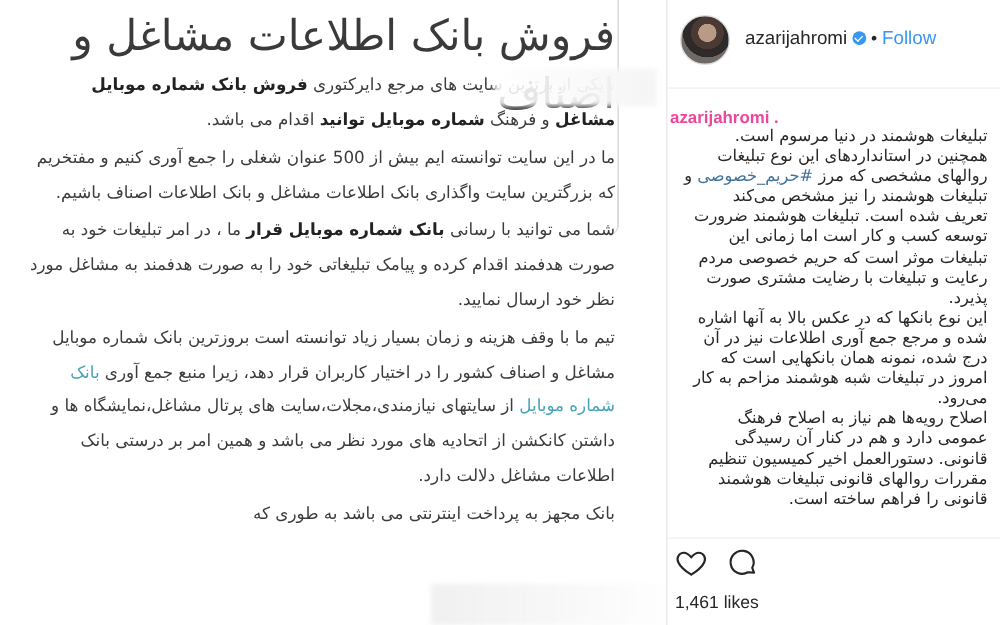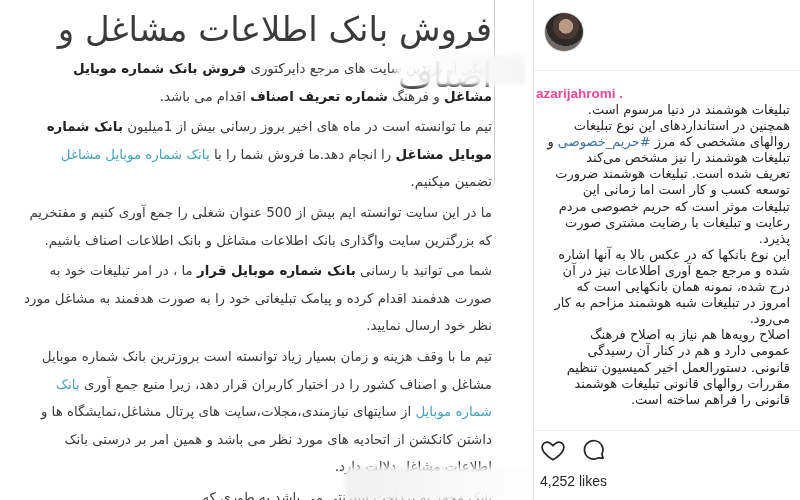--- a/index.html
+++ b/index.html
@@ -37,46 +37,48 @@
   #insta .likes { position:absolute; left:6px; top:473px; font-family:"Liberation Sans", sans-serif; font-size:14px; color:#262626; }
 </style>
 </head>
 <body>
 
 <div id="article">
   <div class="vline"></div>
   <div class="vline-curve"></div>
   <div class="title">فروش بانک اطلاعات مشاغل و اصناف</div>
   <div class="body" id="article-body">
-      <p><span>، یکی از برترین سایت های مرجع دایرکتوری </span><b>فروش بانک شماره موبایل مشاغل</b><span> و فرهنگ </span><b>شماره تعریف اصناف</b><span> اقدام می باشد.</span></p>
-      <p><span>تیم ما توانسته است در ماه های اخیر بروز رسانی بیش از 1میلیون </span><b>بانک شماره موبایل مشاغل</b><span> را انجام دهد.ما فروش شما را با </span><span class="lnk">بانک شماره موبایل مشاغل</span><span> تضمین میکنیم.</span></p>
+      <p><span>، یکی از برترین سایت های مرجع دایرکتوری </span><b>فروش بانک شماره موبایل مشاغل</b><span> و فرهنگ </span><b>شماره موبایل توانید</b><span> اقدام می باشد.</span></p>
       <p><span>ما در این سایت توانسته ایم بیش از 500 عنوان شغلی را جمع آوری کنیم و مفتخریم که بزرگترین سایت واگذاری بانک اطلاعات مشاغل و بانک اطلاعات اصناف باشیم.</span></p>
       <p><span>شما می توانید با رسانی </span><b>بانک شماره موبایل قرار</b><span> ما ، در امر تبلیغات خود به صورت هدفمند اقدام کرده و پیامک تبلیغاتی خود را به صورت هدفمند به مشاغل مورد نظر خود ارسال نمایید.</span></p>
       <p><span>تیم ما با وقف هزینه و زمان بسیار زیاد توانسته است بروزترین بانک شماره موبایل مشاغل و اصناف کشور را در اختیار کاربران قرار دهد، زیرا منبع جمع آوری </span><span class="lnk">بانک شماره موبایل</span><span> از سایتهای نیازمندی،مجلات،سایت های پرتال مشاغل،نمایشگاه ها و داشتن کانکشن از اتحادیه های مورد نظر می باشد و همین امر بر درستی بانک اطلاعات مشاغل دلالت دارد.</span></p>
       <p><span>بانک مجهز به پرداخت اینترنتی می باشد به طوری که</span></p>
     </div>
   <div class="blur1"></div>
   <div class="blur2"></div>
 </div>
 
 <div id="insta">
   <div class="header">
     <div class="avatar"></div>
+    <div class="uname">
+      <span>azarijahromi</span><span class="verified"></span><span class="dot">•</span><span class="follow">Follow</span>
+    </div>
   </div>
 
   <div class="caption">
     <div class="cap-user">azarijahromi .</div>
     <div class="cap-text" id="cap-text"><div>تبلیغات هوشمند در دنیا مرسوم است.</div><div>همچنین در استانداردهای این نوع تبلیغات</div><div>روالهای مشخصی که مرز <span class="tag">#حریم_خصوصی</span> و</div><div>تبلیغات هوشمند را نیز مشخص می‌کند</div><div>تعریف شده است. تبلیغات هوشمند ضرورت</div><div>توسعه کسب و کار است اما زمانی این</div><div>تبلیغات موثر است که حریم خصوصی مردم</div><div>رعایت و تبلیغات با رضایت مشتری صورت</div><div>پذیرد.</div><div>این نوع بانکها که در عکس بالا به آنها اشاره</div><div>شده و مرجع جمع آوری اطلاعات نیز در آن</div><div>درج شده، نمونه همان بانکهایی است که</div><div>امروز در تبلیغات شبه هوشمند مزاحم به کار</div><div>می‌رود.</div><div>اصلاح رویه‌ها هم نیاز به اصلاح فرهنگ</div><div>عمومی دارد و هم در کنار آن رسیدگی</div><div>قانونی. دستورالعمل اخیر کمیسیون تنظیم</div><div>مقررات روالهای قانونی تبلیغات هوشمند</div><div>قانونی را فراهم ساخته است.</div></div>
   </div>
 
   <div class="sep"></div>
 
   <div class="actions">
     <svg width="26" height="26" viewBox="0 0 24 24">
         <path d="M12 21s-7.5-4.6-9.6-9.2C.9 8.4 3 4.8 6.5 4.8c2.3 0 3.9 1.5 5.5 3.3 1.6-1.8 3.2-3.3 5.5-3.3 3.5 0 5.6 3.6 4.1 7C19.5 16.4 12 21 12 21z" fill="none" stroke="#262626" stroke-width="1.6"></path>
       </svg>
     <svg width="26" height="26" viewBox="0 0 24 24">
         <path d="M20.5 19.5l-1.3-3.6A8.5 8.5 0 1 0 16 19.2z" fill="none" stroke="#262626" stroke-width="1.6" stroke-linejoin="round"></path>
       </svg>
   </div>
 
-  <div class="likes">4,252 likes</div>
+  <div class="likes">1,461 likes</div>
 </div>
 
 </body></html>

